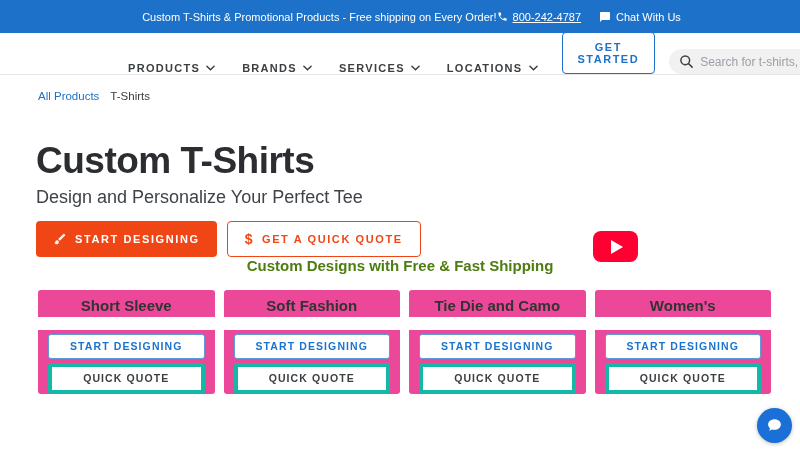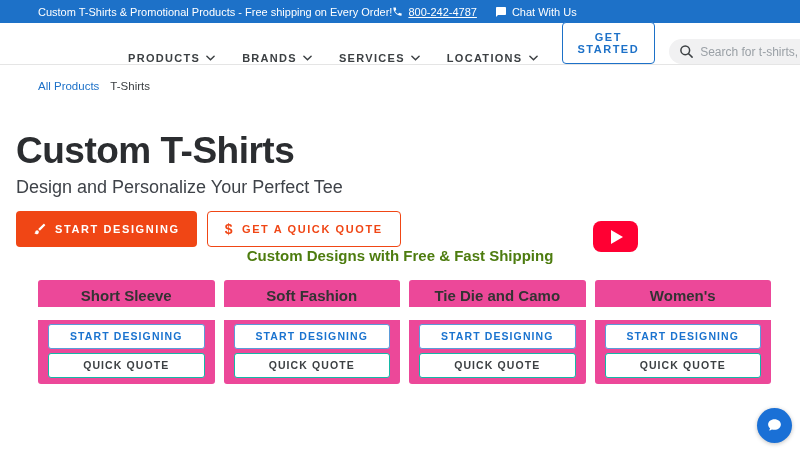--- a/index.html
+++ b/index.html
@@ -1,22 +1,22 @@
 <!DOCTYPE html>
 <html><head>
 <meta charset="utf-8">
 <style>
   * { margin:0; padding:0; box-sizing:border-box; }
   html,body { width:800px; height:450px; overflow:hidden; background:#fff;
     font-family:"Liberation Sans", sans-serif; }
   .page { position:relative; width:800px; height:450px; }
 
   
-  .topbar { height:23px; background:#1d71c8; color:#fff; display:flex;
-    align-items:center; justify-content:flex-start; padding:0 15px 0 38px;
+  .topbar { height:33px; background:#1d71c8; color:#fff; display:flex;
+    align-items:center; justify-content:center; padding:0 15px 0 38px;
     font-size:11px; }
   .topbar-right { display:flex; align-items:center; gap:18px; }
   .topbar a { color:#fff; text-decoration:none; display:flex; align-items:center; gap:5px; cursor:pointer; }
   .topbar .phone-num { text-decoration:underline; }
   .topbar svg { display:block; }
 
   
   .navbar { height:42px; display:flex; align-items:flex-end;
     border-bottom:1px solid #e5e5e5; padding:0 15px 0 128px; }
   .menu { display:flex; gap:27px; }
@@ -32,21 +32,21 @@
   .search input { border:none; background:transparent; outline:none; flex:1;
     min-width:0; font-size:12px; color:#5f6368; font-family:inherit; margin-left:6px; }
   .search input::placeholder { color:#9aa0a6; }
 
   
   .breadcrumb { padding:15px 0 0 38px; font-size:11.5px; display:flex; gap:11px; }
   .breadcrumb .bc-link { color:#1d71c8; text-decoration:none; cursor:pointer; }
   .breadcrumb .bc-current { color:#3c4043; }
 
   
-  .hero { position:relative; padding:38px 0 0 16px; }
+  .hero { position:relative; padding:38px 0 0 36px; }
   .hero h1 { font-size:37px; font-weight:600; color:#2b2d30; letter-spacing:-0.5px; }
   .hero .subtitle { font-size:18px; color:#3f4349; margin-top:5px; }
   .hero-ctas { display:flex; gap:10px; margin-top:13px; }
   .btn-primary { display:flex; align-items:center; gap:8px; background:#f04615;
     color:#fff; border:none; border-radius:4px; font-size:11px; font-weight:700;
     letter-spacing:1.6px; padding:9px 17px; cursor:pointer; font-family:inherit; }
   .btn-outline { display:flex; align-items:center; gap:8px; background:#fff;
     color:#f04615; border:1px solid #f04615; border-radius:4px; font-size:11px;
     font-weight:700; letter-spacing:1.6px; padding:9px 17px; cursor:pointer;
     font-family:inherit; }
@@ -65,21 +65,21 @@
     grid-template-columns:repeat(4,1fr); gap:9px; }
   .card { background:#ec4899; border-radius:3px; height:104px; overflow:hidden; }
   .card-title { text-align:center; padding-top:7px; font-size:15px;
     font-weight:600; color:#333; height:27px; }
   .card-strip { height:13px; background:#fff; }
   .card-btns { padding:4px 10px 0; }
   .card-btn { display:block; width:100%; background:#fff; border-radius:3px;
     font-size:10.5px; font-weight:700; letter-spacing:1.1px; padding:5px 0 6px;
     margin-bottom:4px; cursor:pointer; font-family:inherit; }
   .card-btn.design { border:1px solid #5b9bd8; color:#1a73cf; }
-  .card-btn.quote { border:1px solid #14b8a6; color:#3c4043; }
+  .card-btn.quote { border:4px solid #14b8a6; color:#3c4043; }
 
   
   .chat-widget { position:absolute; right:8px; bottom:7px; width:35px; height:35px;
     background:#1a70d6; border-radius:50%; display:flex; align-items:center;
     justify-content:center; cursor:pointer; box-shadow:0 1px 4px rgba(0,0,0,.25); }
 </style>
 </head>
 <body>
 
 <div class="page">

